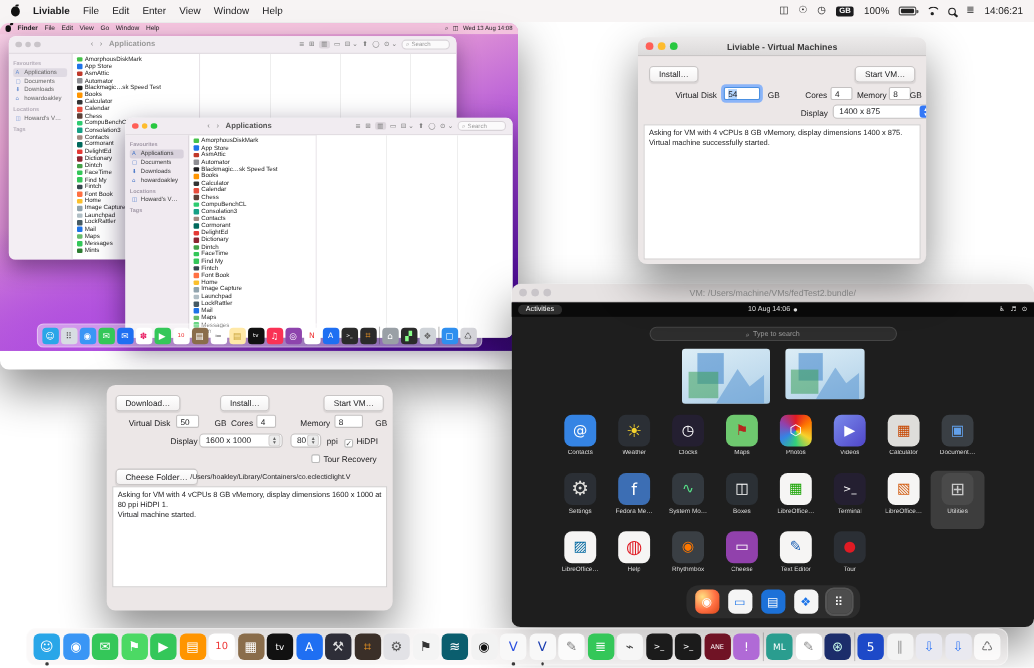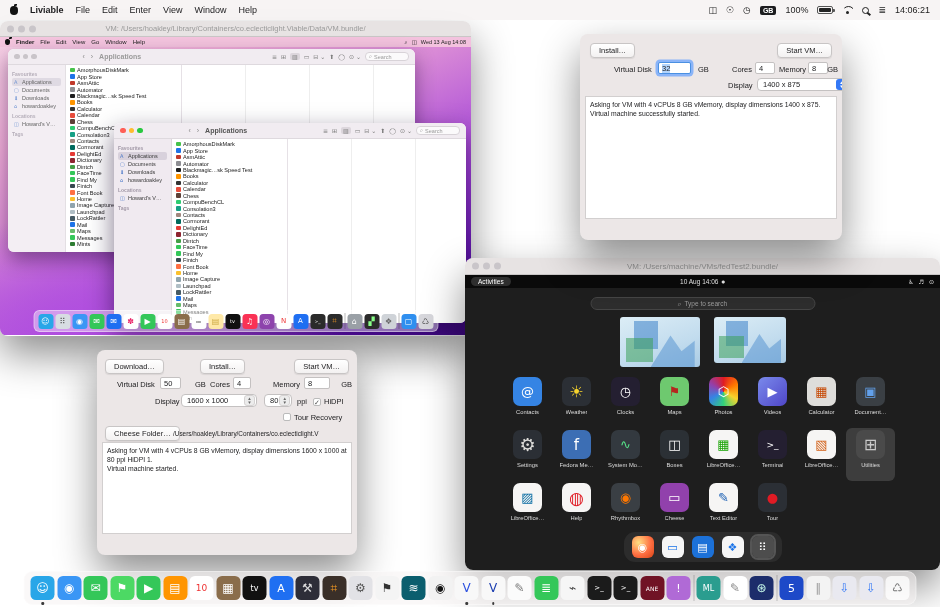--- a/index.html
+++ b/index.html
@@ -142,28 +142,20 @@
     <span class="mag"></span>
     <span style="display:flex">
 
     <span class="glyph" style="font-size:9px">≣</span>
       </span>
     <span>14:06:21</span>
   </span>
 </div>
 
 <div class="win" id="vm-mac">
-  <div class="titlebar inactive">
-    <span class="tl gray">
-        <i></i>
-        <i></i>
-        <i></i>
-      </span>
-    <span style="font-size:7.5px">VM: /Users/hoakley/Library/Containers/co.eclecticlight.Viable/Data/VM.bundle/</span>
-  </div>
   <div class="vm-content">
     <div class="vmbar">
       <span class="apple"></span>
       <span class="mb-app">Finder</span>
       <span style="display:flex">
 
       <span class="mb-item">File</span>
           <span class="mb-item">Edit</span>
           <span class="mb-item">View</span>
           <span class="mb-item">Go</span>
@@ -544,27 +536,35 @@
         <span class="vdi" style="background: rgb(43, 43, 43); color: rgb(136, 255, 136);">▞</span>
         <span class="vdi" style="background: rgb(207, 211, 216); color: rgb(102, 102, 102);">❖</span>
         <span class="vdi sep"></span>
         <span class="vdi" style="background: rgb(47, 143, 239); color: rgb(255, 255, 255);">▢</span>
         <span class="vdi" style="background: rgb(215, 215, 220); color: rgb(85, 85, 85);">♺</span>
       </div>
   </div>
 </div>
 
 <div class="win panelwin" id="liviable">
+  <div class="titlebar" style="height:17px">
+    <span class="tl">
+        <i class="r"></i>
+        <i class="y"></i>
+        <i class="g"></i>
+      </span>
+    <span style="font-weight:bold;color:#3c3c3c">Liviable - Virtual Machines</span>
+  </div>
   <div class="pw-body">
     <span class="btn" style="left:10px;top:9px">Install…</span>
     <span class="btn" style="right:10px;top:9px">Start VM…</span>
 
     <span class="lbl" style="left:34px;top:31px">Virtual Disk</span>
     <span class="fld focus" style="left:78px;top:28px;width:33px">
-        <span>32</span>
+        <span>54</span>
       </span>
     <span class="lbl" style="left:118px;top:31px">GB</span>
     <span class="lbl" style="left:152px;top:31px">Cores</span>
     <span class="fld" style="left:175px;top:28px;width:20px">
         <span>4</span>
       </span>
     <span class="lbl" style="left:199px;top:31px">Memory</span>
     <span class="fld" style="left:228px;top:28px;width:20px">
         <span>8</span>
       </span>

